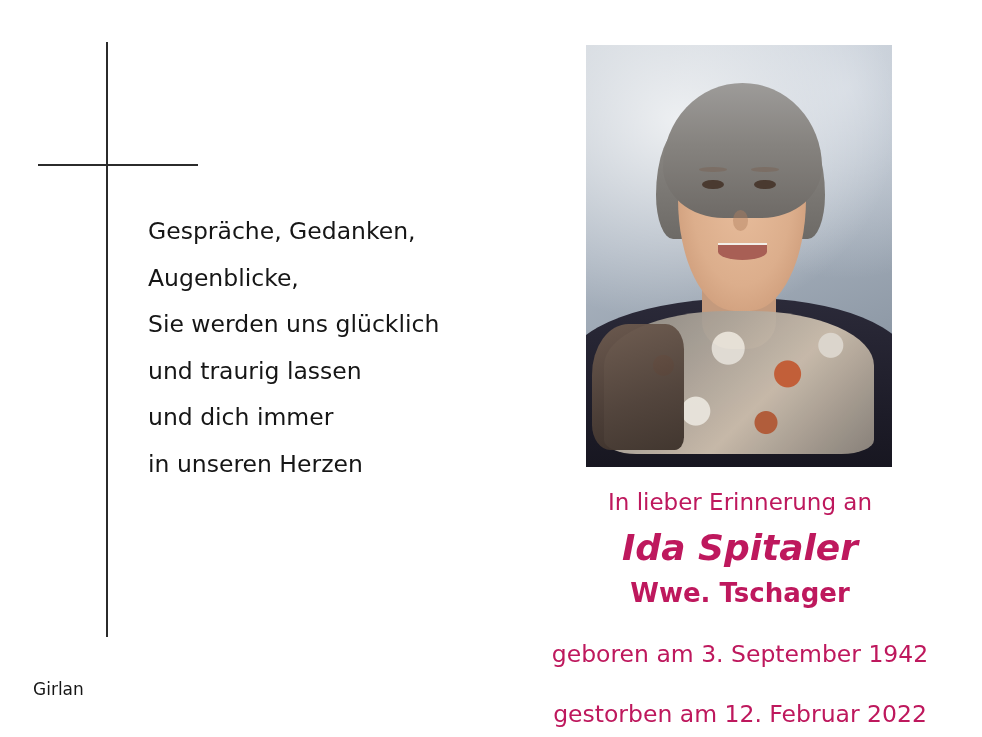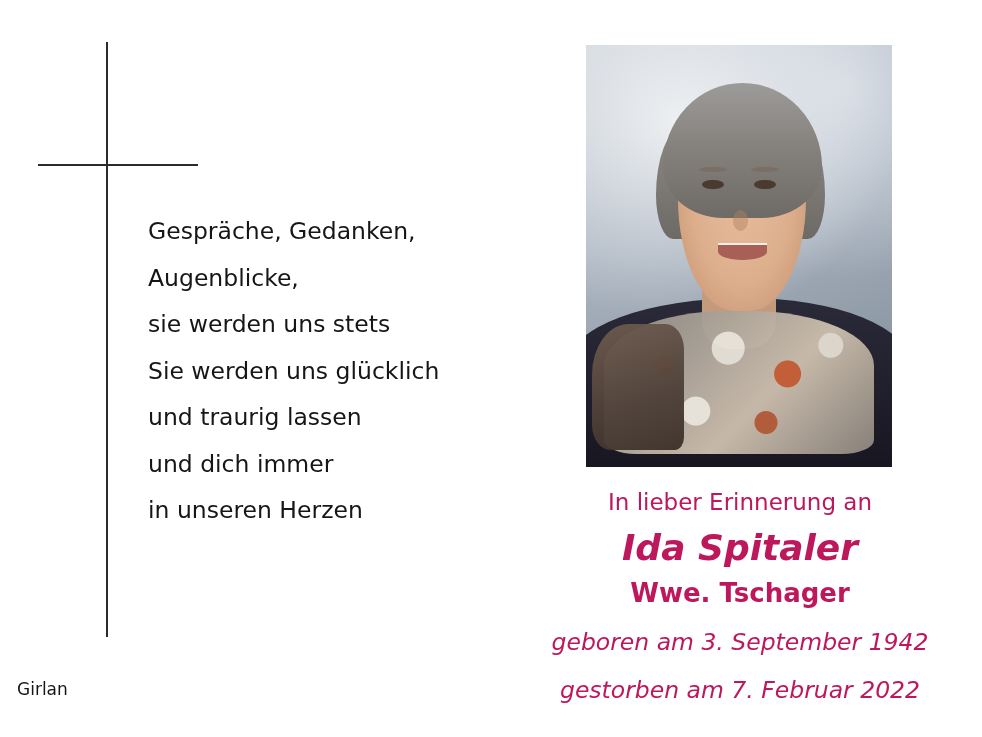--- a/index.html
+++ b/index.html
@@ -56,21 +56,21 @@
   .poem .line {
     font-size: 23.5px;
     line-height: 46.5px;
     color: #161616;
     white-space: nowrap;
   }
 
   
   .place {
     position: absolute;
-    left: 17px;
+    left: 33px;
     top: 679px;
     font-size: 17px;
     color: #161616;
   }
 
   
   .portrait-wrap {
     position: absolute;
     left: 586px;
     top: 45px;
@@ -236,38 +236,36 @@
     font-style: italic;
   }
   .memorial .subname {
     font-size: 26px;
     font-weight: bold;
     line-height: 38px;
   }
   .memorial .date {
     font-size: 23.5px;
     line-height: 36px;
-    margin-top: 12px;
-    font-style: italic;
+    margin-top: 24px;
   }
 </style>
 </head>
 <body>
 
 <div class="card">
 
   <div class="cross">
     <div class="vertical"></div>
     <div class="horizontal"></div>
   </div>
 
   <div class="poem">
     <div class="line">Gespräche, Gedanken,</div>
     <div class="line">Augenblicke,</div>
-    <div class="line">sie werden uns stets</div>
     <div class="line">Sie werden uns glücklich</div>
     <div class="line">und traurig lassen</div>
     <div class="line">und dich immer</div>
     <div class="line">in unseren Herzen</div>
   </div>
 
   <div class="place">Girlan</div>
 
   <div class="portrait-wrap">
     <div class="portrait">
@@ -286,16 +284,16 @@
       <div class="p-nose"></div>
       <div class="p-mouth"></div>
     </div>
   </div>
 
   <div class="memorial">
     <div class="intro">In lieber Erinnerung an</div>
     <div class="name">Ida Spitaler</div>
     <div class="subname">Wwe. Tschager</div>
     <div class="date">geboren am 3. September 1942</div>
-    <div class="date">gestorben am 7. Februar 2022</div>
+    <div class="date">gestorben am 12. Februar 2022</div>
   </div>
 
 </div>
 
 </body></html>

